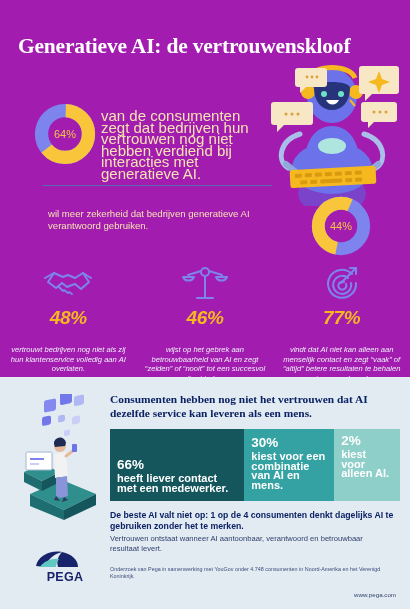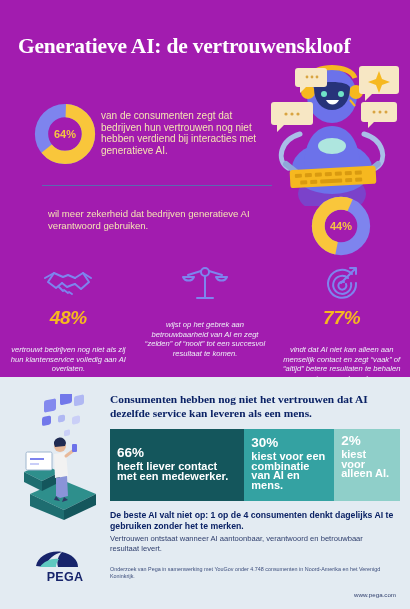--- a/index.html
+++ b/index.html
@@ -26,25 +26,25 @@
     font-size:12.4px;line-height:15px;color:#F2F4F8;
   }
 
   
   .robot-wrap{position:absolute;left:256px;top:56px;width:152px;height:150px;}
 
   
   .donut1{position:absolute;left:34px;top:103px;width:62px;height:62px;}
   .donut-txt{
     position:absolute;inset:0;display:flex;align-items:center;justify-content:center;
-    font-size:11px;font-weight:bold;color:#F6C642;
+    font-size:11px;font-weight:normal;color:#F6C642;
   }
   .d1-text{
     position:absolute;left:101px;top:110px;width:160px;
-    font-size:10px;line-height:11.6px;color:#F5E3B3;
+    font-size:15px;line-height:11.6px;color:#F5E3B3;
   }
 
   .divider{
     position:absolute;left:42px;top:185px;width:230px;height:1px;
     background:#5B6AB0;
   }
 
   
   .d2-text{
     position:absolute;left:48px;top:208px;width:215px;
@@ -75,21 +75,21 @@
     font-family:"Liberation Serif",serif;font-weight:bold;
     font-size:11.4px;line-height:14px;color:#0B2265;
   }
 
   .boxes{
     position:absolute;left:110px;top:429px;width:290px;height:72px;display:flex;
   }
   .box{padding:6px 7px 5px 7px;box-sizing:border-box;color:#FFFFFF;}
   .box .pct{font-size:13.5px;font-weight:bold;line-height:15px;}
   .box .lbl{font-size:11px;line-height:9.7px;font-weight:bold;margin-top:2px;}
-  .box.b1{width:144px;background:#14565C;padding-top:16px;}
+  .box.b1{width:144px;background:#14565C;padding-top:28px;}
   .box.b2{width:96px;background:#34A2A2;}
   .box.b3{width:70px;background:#8FCFC9;padding-top:4px;}
   .box.b3 .pct{color:#FFFFFF;}
 
   .closing{
     position:absolute;left:110px;top:510px;width:290px;
     font-size:8.7px;line-height:11px;font-weight:bold;color:#0B2265;
   }
   .closing-sub{
     position:absolute;left:110px;top:534px;width:280px;
@@ -227,20 +227,21 @@
           <svg width="46" height="36" viewBox="0 0 46 36" fill="none" stroke="#7E84EE" stroke-width="2" stroke-linecap="round" stroke-linejoin="round">
             <circle cx="23" cy="7" r="4"></circle>
             <path d="M23 11 V32"></path>
             <path d="M15 33 H31"></path>
             <path d="M19 6 L6 10"></path>
               <path d="M27 6 L40 10"></path>
             <path d="M1 12 a6 6 0 0 0 11 0 Z"></path>
             <path d="M34 12 a6 6 0 0 0 11 0 Z"></path>
           </svg>
         </div>
+        <div class="big">46%</div>
         <div class="desc">wijst op het gebrek aan betrouwbaarheid van AI en zegt “zelden” of “nooit” tot een succesvol resultaat te komen.</div>
       </div>
 
       <div class="stat">
         <div class="ico">
           <svg width="40" height="38" viewBox="0 0 40 38" fill="none" stroke="#7E84EE" stroke-width="2" stroke-linecap="round" stroke-linejoin="round">
             <path d="M30 10 a14 14 0 1 0 4 9"></path>
             <path d="M26 14 a9 9 0 1 0 3 5"></path>
             <path d="M22 18 a4 4 0 1 0 2 2"></path>
             <path d="M19 19 L33 5"></path>

